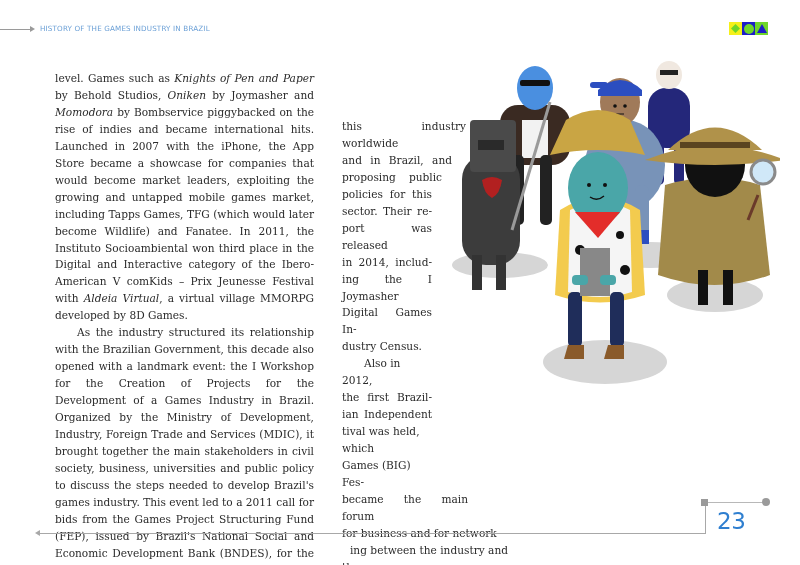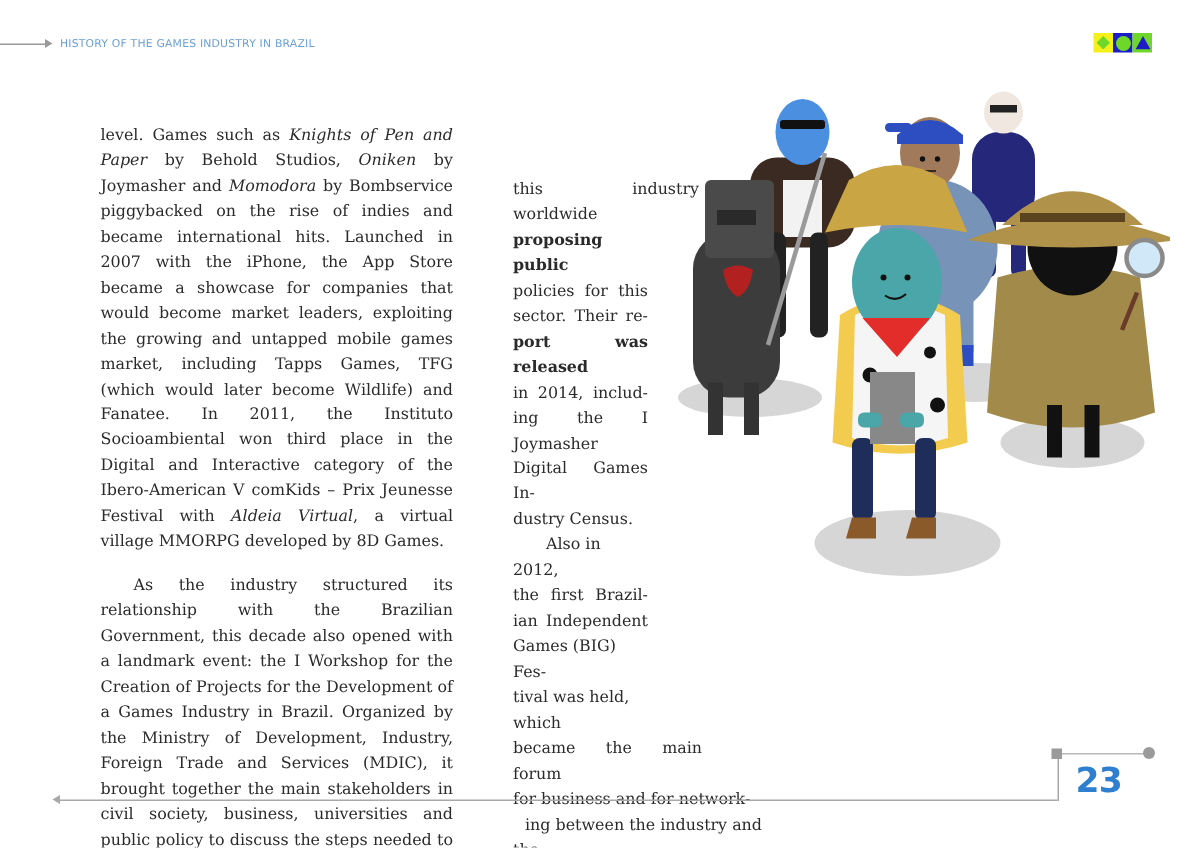--- a/index.html
+++ b/index.html
@@ -3,33 +3,33 @@
 <meta charset="utf-8">
 <style>
   html, body { margin:0; padding:0; background:#fff; }
   body { width:800px; height:565px; position:relative; overflow:hidden; font-family:"DejaVu Serif", serif; color:#2a2a2a; }
   .header-line { position:absolute; left:0; top:29px; width:30px; height:1px; background:#9a9a9a; }
   .header-arrow { position:absolute; left:30px; top:26px; width:0; height:0; border-top:3.5px solid transparent; border-bottom:3.5px solid transparent; border-left:5px solid #9a9a9a; }
   .header-title { position:absolute; left:40px; top:24px; font-family:"DejaVu Sans", sans-serif; font-size:7.2px; letter-spacing:0.15px; color:#6a9fd6; text-transform:uppercase; }
   .logo { position:absolute; left:729px; top:22px; display:flex; }
   .logo .cell { width:13px; height:13px; display:flex; align-items:center; justify-content:center; }
   .col { position:absolute; font-size:10.6px; line-height:16.95px; text-align:justify; }
-  .col p { margin:12px; }
+  .col p { margin:0; }
   .col .indent { text-indent:22px; }
   #col-left { left:55px; top:70px; width:259px; }
   #col-right { left:342px; top:70px; width:262px; }
   .narrow { display:block; }
   .illustration { position:absolute; left:440px; top:60px; width:340px; height:340px; }
   .footer-line { position:absolute; left:38px; top:533px; width:667px; height:1px; background:#a8a8a8; }
   .footer-arrow { position:absolute; left:35px; top:530px; width:0; height:0; border-top:3.5px solid transparent; border-bottom:3.5px solid transparent; border-right:5px solid #a8a8a8; }
   .footer-vline { position:absolute; left:705px; top:502px; width:1px; height:32px; background:#a8a8a8; }
   .footer-sq { position:absolute; left:701px; top:499px; width:7px; height:7px; background:#9a9a9a; }
   .footer-hline { position:absolute; left:708px; top:502px; width:58px; height:1px; background:#b8b8b8; }
   .footer-dot { position:absolute; left:762px; top:498px; width:8px; height:8px; border-radius:50%; background:#9a9a9a; }
-  .page-num { position:absolute; left:717px; top:508px; font-family:"DejaVu Sans", sans-serif; font-size:23px; color:#2f7fd0; font-weight:700; letter-spacing:-0.5px; }
+  .page-num { position:absolute; left:717px; top:508px; font-family:"DejaVu Sans", sans-serif; font-size:23px; color:#2f7fd0; font-weight:400; letter-spacing:-0.5px; }
 </style>
 </head>
 <body>
 
 <div class="header-line"></div>
 <div class="header-arrow"></div>
 <div class="header-title">HISTORY OF THE GAMES INDUSTRY IN BRAZIL</div>
 
 <div class="logo">
   <div class="cell" style="background:#f5f01a">
@@ -50,33 +50,34 @@
 </div>
 
 <div class="col" id="col-left">
     <p><span>level. Games such as </span><em>Knights of Pen and Paper</em><span> by Behold Studios, </span><em>Oniken</em><span> by Joymasher and </span><em>Momodora</em><span> by Bombservice piggybacked on the rise of indies and became international hits. Launched in 2007 with the iPhone, the App Store became a showcase for companies that would become market leaders, exploiting the growing and untapped mobile games market, including Tapps Games, TFG (which would later become Wildlife) and Fanatee. In 2011, the Instituto Socioambiental won third place in the Digital and Interactive category of the Ibero-American V comKids – Prix Jeunesse Festival with </span><em>Aldeia Virtual</em><span>, a virtual village MMORPG developed by 8D Games.</span></p>
     <p class="indent"><span>As the industry structured its relationship with the Brazilian Government, this decade also opened with a landmark event: the I Workshop for the Creation of Projects for the Development of a Games Industry in Brazil. Organized by the Ministry of Development, Industry, Foreign Trade and Services (MDIC), it brought together the main stakeholders in civil society, business, universities and public policy to discuss the steps needed to develop Brazil's games industry. This event led to a 2011 call for bids from the Games Project Structuring Fund (FEP), issued by Brazil's National Social and Economic Development Bank (BNDES), for the first</span></p>
   </div>
 
 <div class="col" id="col-right">
   <div id="right-narrow">
       <div class="narrow" style="width: 124px; text-align: justify; text-align-last: justify; margin-top: 48px;">this industry worldwide</div>
-      <div class="narrow" style="width: 100px; text-align: justify; text-align-last: justify; font-weight: bold;">proposing public</div>
+      <div class="narrow" style="width: 110px; text-align: justify; text-align-last: justify;">and in Brazil, and</div>
+      <div class="narrow" style="width: 100px; text-align: justify; text-align-last: justify;">proposing public</div>
       <div class="narrow" style="width: 90px; text-align: justify; text-align-last: justify;">policies for this</div>
       <div class="narrow" style="width: 90px; text-align: justify; text-align-last: justify;">sector. Their re-</div>
-      <div class="narrow" style="width: 90px; text-align: justify; text-align-last: justify; font-weight: bold;">port was released</div>
+      <div class="narrow" style="width: 90px; text-align: justify; text-align-last: justify;">port was released</div>
       <div class="narrow" style="width: 90px; text-align: justify; text-align-last: justify;">in 2014, includ-</div>
       <div class="narrow" style="width: 90px; text-align: justify; text-align-last: justify;">ing the I Joymasher</div>
       <div class="narrow" style="width: 90px; text-align: justify; text-align-last: justify;">Digital Games In-</div>
       <div class="narrow" style="width: 90px; text-align: left; text-align-last: left;">dustry Census.</div>
       <div class="narrow" style="width: 90px; text-align: left; text-align-last: left; text-indent: 22px;">Also in 2012,</div>
       <div class="narrow" style="width: 90px; text-align: justify; text-align-last: justify;">the first Brazil-</div>
       <div class="narrow" style="width: 90px; text-align: justify; text-align-last: justify;">ian Independent</div>
+      <div class="narrow" style="width: 110px; text-align: left; text-align-last: left;">tival was held, which</div>
       <div class="narrow" style="width: 90px; text-align: left; text-align-last: left;">Games (BIG) Fes-</div>
-      <div class="narrow" style="width: 110px; text-align: left; text-align-last: left;">tival was held, which</div>
       <div class="narrow" style="width: 126px; text-align: justify; text-align-last: justify;">became the main forum</div>
       <div class="narrow" style="width: 160px; text-align: left; text-align-last: left;">for business and for network-</div>
       <div class="narrow" style="width: 174px; text-align: center; text-align-last: left;">ing between the industry and the</div>
       <div class="narrow" style="width: 196px; text-align: justify; text-align-last: justify;">Brazilian Government, with Working</div>
     </div>
 
 </div>
 
 <svg class="illustration" viewBox="0 0 340 340">
 

